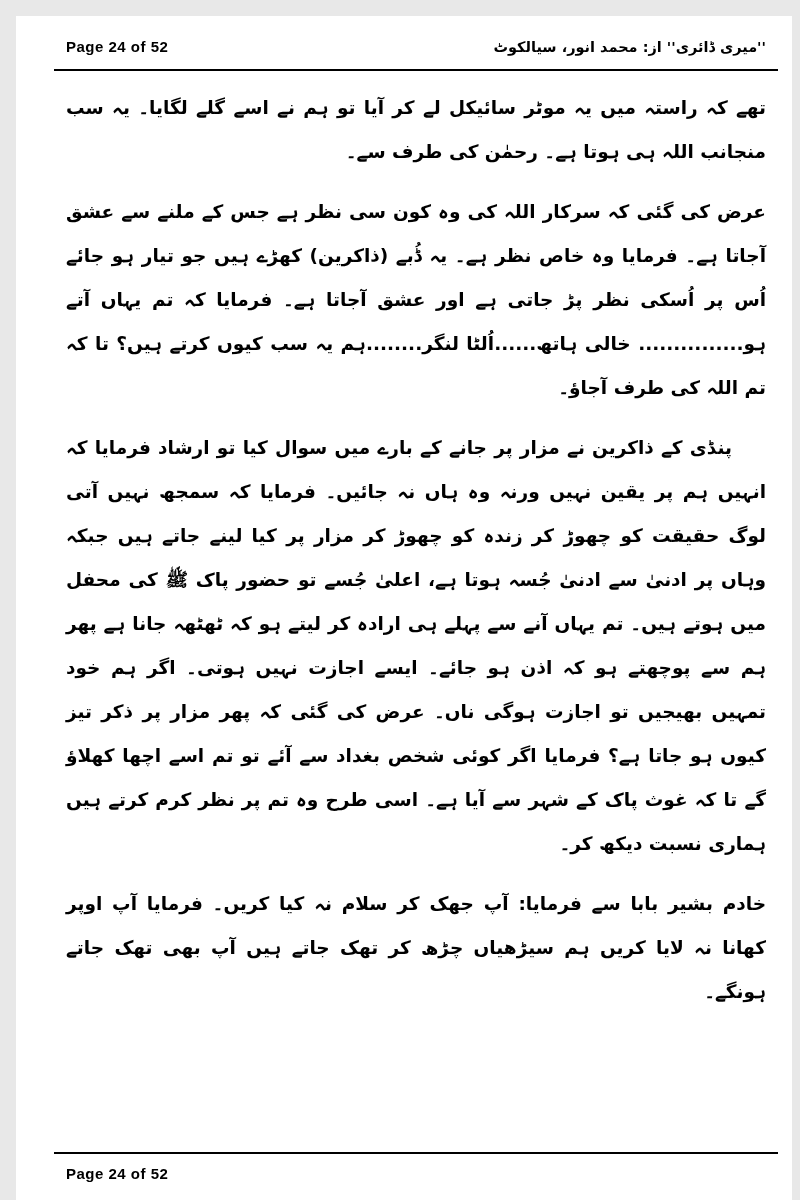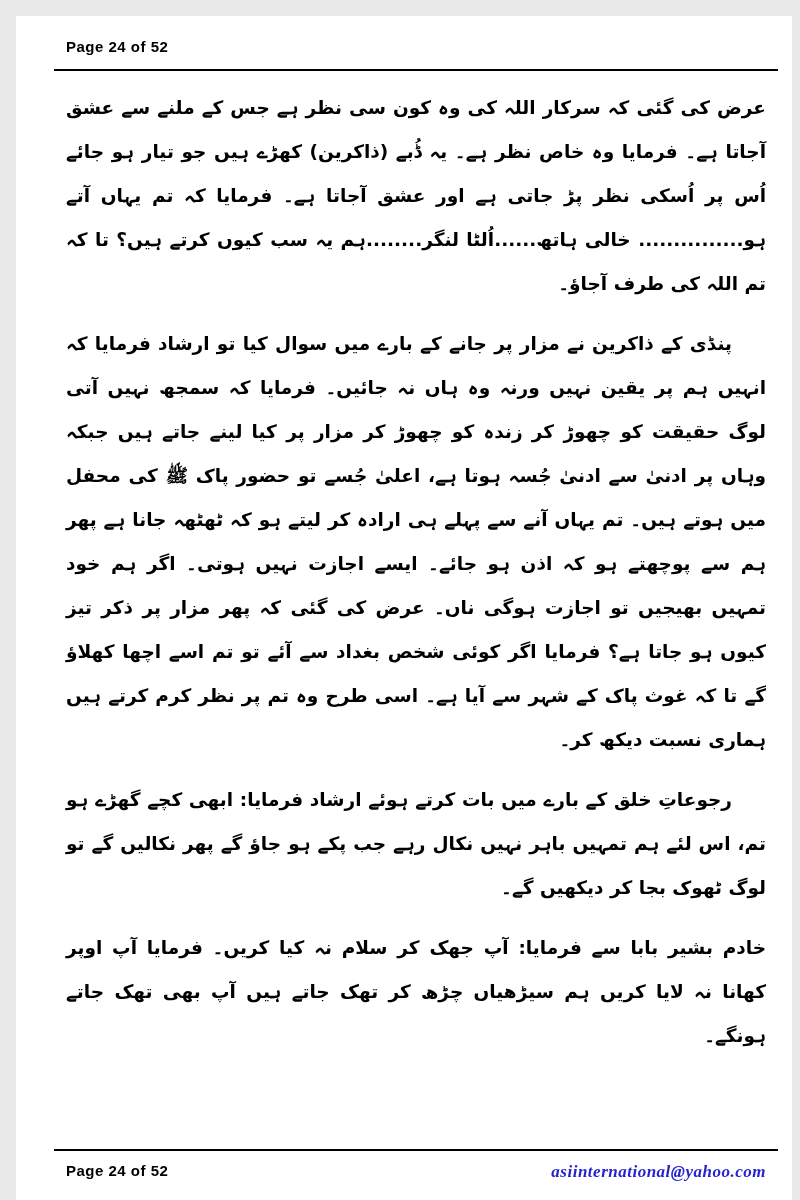--- a/index.html
+++ b/index.html
@@ -75,27 +75,27 @@
     letter-spacing: 0.5px;
   }
 </style>
 </head>
 <body>
 
 <div class="page">
 
   <div class="page-header">
     <span class="page-num">Page 24  of 52</span>
+    <span class="header-title">''میری ڈائری'' از: محمد انور، سیالکوٹ</span>
   </div>
 
   <div class="doc-body">
+      <p>تھے کہ راستہ میں یہ موٹر سائیکل لے کر آیا تو ہم نے اسے گلے لگایا۔ یہ سب منجانب اللہ ہی ہوتا ہے۔ رحمٰن کی طرف سے۔</p>
       <p>عرض کی گئی کہ سرکار اللہ کی وہ کون سی نظر ہے جس کے ملنے سے عشق آجاتا ہے۔ فرمایا وہ خاص نظر ہے۔ یہ ڈُبے (ذاکرین) کھڑے ہیں جو تیار ہو جائے اُس پر اُسکی نظر پڑ جاتی ہے اور عشق آجاتا ہے۔ فرمایا کہ تم یہاں آتے ہو............... خالی ہاتھ......اُلٹا لنگر........ہم یہ سب کیوں کرتے ہیں؟ تا کہ تم اللہ کی طرف آجاؤ۔</p>
       <p class="indent">پنڈی کے ذاکرین نے مزار پر جانے کے بارے میں سوال کیا تو ارشاد فرمایا کہ انہیں ہم پر یقین نہیں ورنہ وہ ہاں نہ جائیں۔ فرمایا کہ سمجھ نہیں آتی لوگ حقیقت کو چھوڑ کر زندہ کو چھوڑ کر مزار پر کیا لینے جاتے ہیں جبکہ وہاں پر ادنیٰ سے ادنیٰ جُسہ ہوتا ہے، اعلیٰ جُسے تو حضور پاک ﷺ کی محفل میں ہوتے ہیں۔ تم یہاں آنے سے پہلے ہی ارادہ کر لیتے ہو کہ ٹھٹھہ جانا ہے پھر ہم سے پوچھتے ہو کہ اذن ہو جائے۔ ایسے اجازت نہیں ہوتی۔ اگر ہم خود تمہیں بھیجیں تو اجازت ہوگی ناں۔ عرض کی گئی کہ پھر مزار پر ذکر تیز کیوں ہو جاتا ہے؟ فرمایا اگر کوئی شخص بغداد سے آئے تو تم اسے اچھا کھلاؤ گے تا کہ غوث پاک کے شہر سے آیا ہے۔ اسی طرح وہ تم پر نظر کرم کرتے ہیں ہماری نسبت دیکھ کر۔</p>
-      <p class="indent">رجوعاتِ خلق کے بارے میں بات کرتے ہوئے ارشاد فرمایا:   ابھی کچے گھڑے ہو تم، اس لئے ہم تمہیں باہر نہیں نکال رہے جب پکے ہو جاؤ گے پھر نکالیں گے تو لوگ ٹھوک بجا کر دیکھیں گے۔</p>
       <p>خادم بشیر بابا سے فرمایا: آپ جھک کر سلام نہ کیا کریں۔ فرمایا آپ اوپر کھانا نہ لایا کریں ہم سیڑھیاں چڑھ کر تھک جاتے ہیں آپ بھی تھک جاتے ہونگے۔</p>
     </div>
 
   <div class="page-footer">
     <span class="page-num">Page 24 of 52</span>
-    <span class="footer-email" style="color: rgb(36, 36, 206);">asiinternational@yahoo.com</span>
   </div>
 
 </div>
 
 </body></html>

